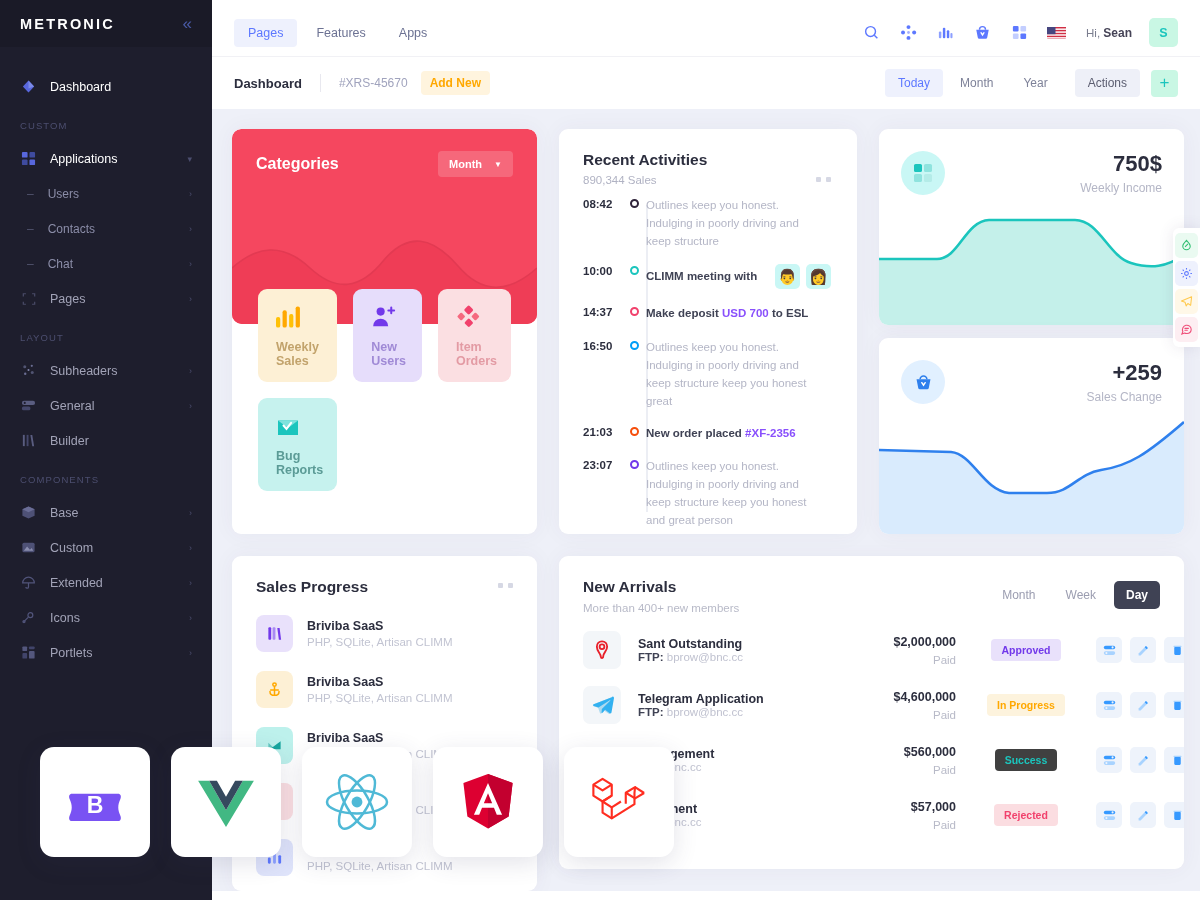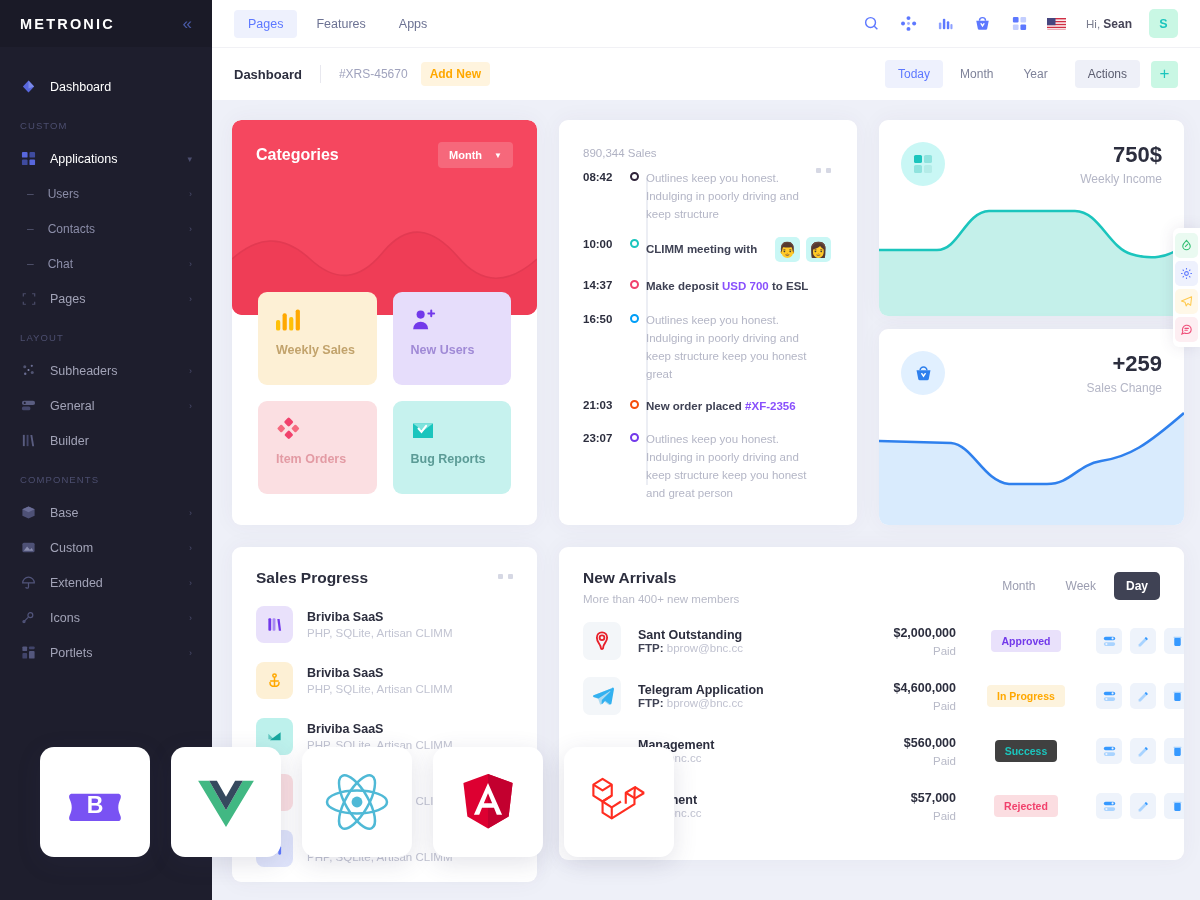--- a/index.html
+++ b/index.html
@@ -2,21 +2,21 @@
 <html><head>
 <meta charset="utf-8">
 <style>
   * { box-sizing: border-box; margin: 0; padding: 0; }
   html, body {
     width: 1200px; height: 900px;
     font-family: "Liberation Sans", sans-serif;
     background: #ffffff;
     overflow: hidden;
   }
-  .app { position: relative; width: 1200px; height: 900px; display: flex; }
+  .app { position: relative; width: 1200px; height: 900px; display: flex; align-items: center; }
 
   
   .sidebar {
     width: 212px; height: 900px; flex: 0 0 212px;
     background: #1e1e2d; color: #a2a3b7;
     position: relative; z-index: 5;
   }
   .brand {
     height: 47px; display: flex; align-items: center;
     justify-content: space-between; padding: 0 20px;
@@ -118,22 +118,22 @@
     background: #f5475f; border-radius: 9px 9px 10px 10px; overflow: hidden;
   }
   .cat-head { display: flex; align-items: center; justify-content: space-between; padding: 22px 24px 0 24px; position: relative; z-index: 2;}
   .cat-title { color: #fff; font-size: 16px; font-weight: 700; }
   .cat-export {
     background: rgba(255,255,255,.18); color: #fff; font-size: 11px; font-weight: 600;
     padding: 7px 11px; border-radius: 4px; display: flex; align-items: center; gap: 12px; cursor: pointer;
   }
   .cat-wave { position: absolute; left: 0; bottom: -2px; width: 100%; }
   .tiles {
-    position: absolute; left: 0; right: 0; top: 172px; padding: 0 26px;
-    display: grid; grid-template-columns: 1fr 1fr; gap: 16px; z-index: 3;
+    position: absolute; left: 0; right: 0; top: 160px; padding: 0 26px;
+    display: grid; grid-template-columns: 1fr 1fr 1fr; gap: 16px; z-index: 3;
   }
   .tile { border-radius: 9px; height: 93px; padding: 16px 14px 0 18px; cursor: pointer; }
   .tile-label { font-size: 12.5px; font-weight: 600; margin-top: 11px; }
   .tile-ico { height: 24px; display: flex; align-items: flex-end; }
 
   
   .act-card { flex: 1; min-width: 0; padding: 22px 24px 20px 24px; height: 405px; position: relative; }
   .act-title { font-size: 15.5px; font-weight: 700; color: #2c2e3e; }
   .act-sub { font-size: 11.5px; color: #b0b2c3; margin-top: 5px; }
   .act-dots { position: absolute; right: 26px; top: 48px; display: flex; gap: 5px; cursor: pointer;}
@@ -513,20 +513,21 @@
                     <path d="M2 6.5 12 14 22 6.5z" fill="#7fe3dd"></path>
                     <path d="M7.5 11.5l3 3.4 4.6-6" stroke="#fff" stroke-width="2" fill="none" stroke-linecap="round"></path>
                   </svg>
               </div>
               <div class="tile-label" style="color:#5b9b96">Bug Reports</div>
             </div>
           </div>
         </section>
 
         <section class="act-card card">
+          <div class="act-title">Recent Activities</div>
           <div class="act-sub">890,344 Sales</div>
           <div class="act-dots">
               <i></i>
               <i></i>
             </div>
 
           <div class="timeline">
             <div class="tl-line"></div>
 
             <div class="tl-row">

